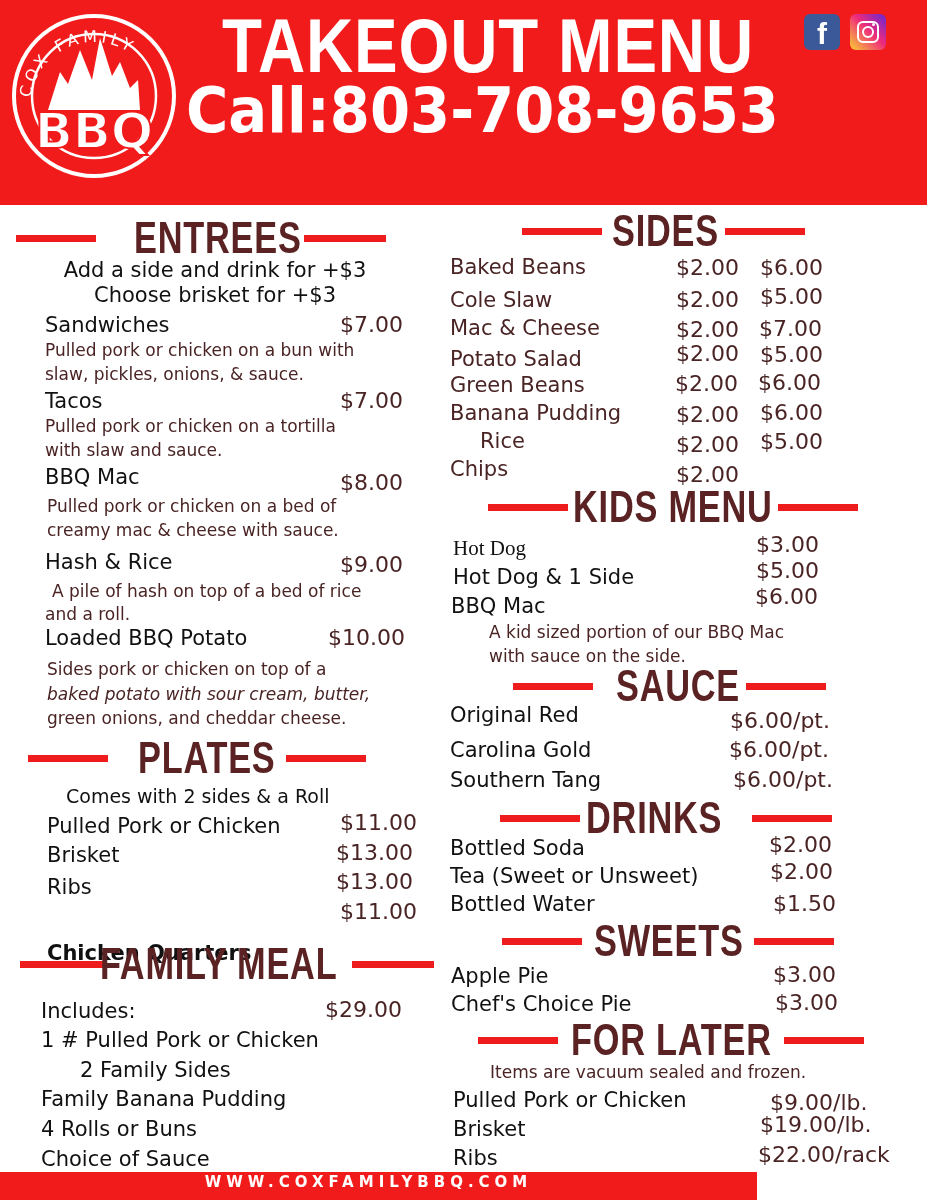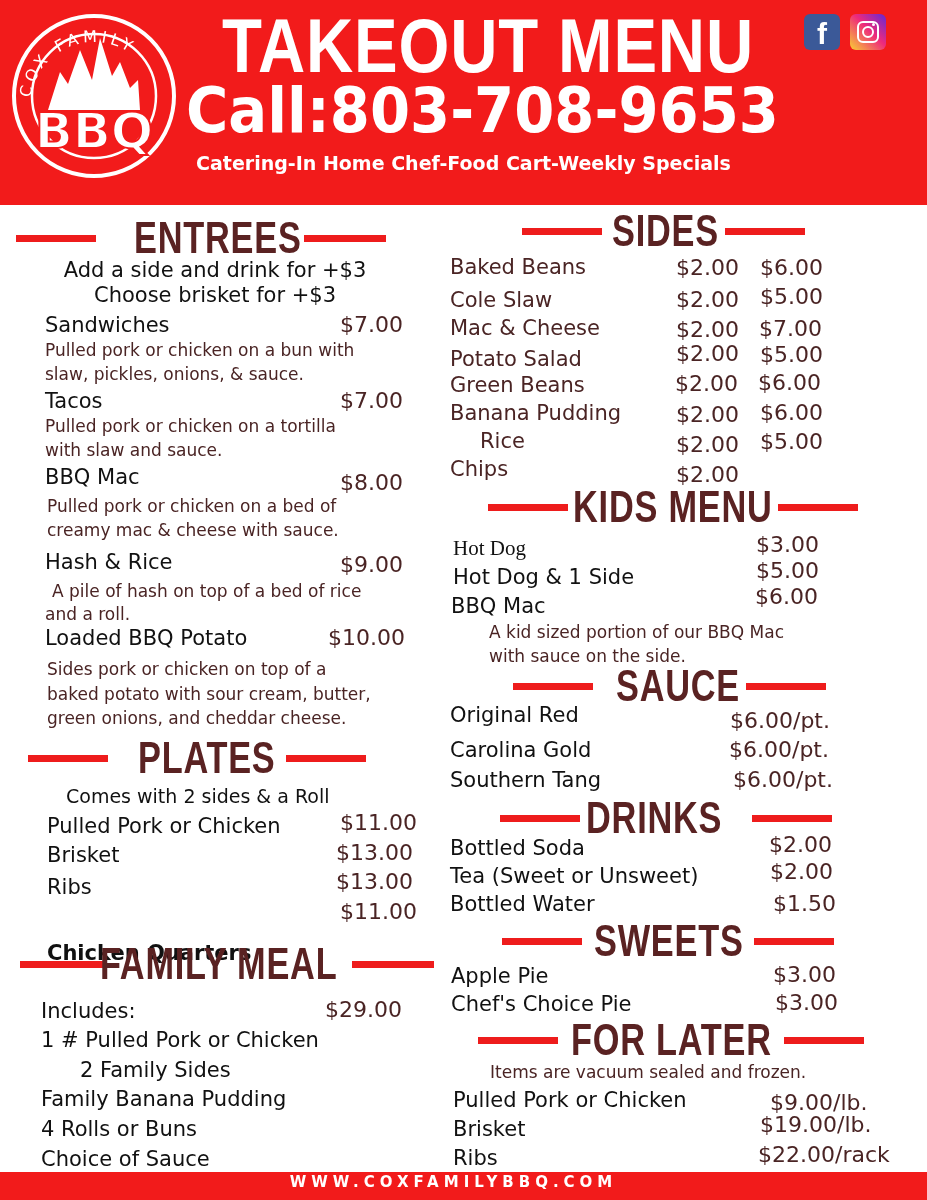--- a/index.html
+++ b/index.html
@@ -56,21 +56,21 @@
 
   
   .t { position: absolute; white-space: nowrap; font-size: 21px; line-height: 24px; color: #111; }
   .tb { position: absolute; white-space: nowrap; font-size: 21px; line-height: 24px; color: #4a2424; }
   .price { position: absolute; white-space: nowrap; font-size: 22px; line-height: 24px; color: #4a2424; }
   .desc { position: absolute; white-space: nowrap; font-size: 17px; line-height: 24px; color: #4a2424; }
   .center { text-align: center; }
 
   
   .footer {
-    position: absolute; left: 0; top: 1172px; width: 927px; height: 28px; background: #f21b1b;
+    position: absolute; left: 0; top: 1172px; width: 757px; height: 28px; background: #f21b1b;
     text-align: center;
   }
   .footer span {
     color: #ffffff; font-size: 15px; letter-spacing: 5px; line-height: 18px; font-weight: bold;
     position: relative; top: 0px; left: -10px;
   }
 </style>
 </head>
 <body>
 
@@ -90,21 +90,20 @@
   <div class="phone">Call:803-708-9653</div>
 
   <div class="social fb"><span>f</span></div>
   <div class="social ig">
     <div class="ring"></div>
       <div class="lens"></div>
       <div class="dot"></div>
   </div>
 
   <div class="ask">
-    <div class="ask-line">Catering-In Home Chef-Food Cart-Weekly Specials</div>
   </div>
 </div>
 
 <div class="sec" style="left:16px; top:214px; width:370px;">
   <div class="bar" style="left:0; width:80px;"></div>
   <div class="label" style="left:118px;">ENTREES</div>
   <div class="bar" style="left:288px; width:82px;"></div>
 </div>
 <div class="t center" style="left:0; width:430px; top:258px;">Add a side and drink for +$3</div>
 <div class="t center" style="left:0; width:430px; top:283px;">Choose brisket for +$3</div>
@@ -130,21 +129,21 @@
 <div>
   <div class="t" style="left:45px; top:550px;">Hash &amp; Rice</div>
   <div class="price" style="left:340px; top:553px;">$9.00</div>
   <div class="desc" style="left:45px; top:579px;margin-left:7px;">A pile of hash on top of a bed of rice</div>
   <div class="desc" style="left:45px; top:602px;">and a roll.</div>
 </div>
 <div>
   <div class="t" style="left:45px; top:626px;">Loaded  BBQ Potato</div>
   <div class="price" style="left:328px; top:626px;">$10.00</div>
   <div class="desc" style="left:47px; top:657px;">Sides pork or chicken on top of a</div>
-  <div class="desc" style="left:47px; top:682px;">baked potato with sour cream, butter,</div>
+  <div class="desc" style="left:47px; top:682px;font-style:italic;">baked potato with sour cream, butter,</div>
   <div class="desc" style="left:47px; top:706px;">green onions, and cheddar cheese.</div>
 </div>
 
 <div class="sec" style="left:28px; top:734px; width:340px;">
   <div class="bar" style="left:0; width:80px;"></div>
   <div class="label" style="left:110px;">PLATES</div>
   <div class="bar" style="left:258px; width:80px;"></div>
 </div>
 <div class="t" style="left:66px; top:784px; font-size:19px;">Comes with 2 sides &amp; a Roll</div>
 <div>

